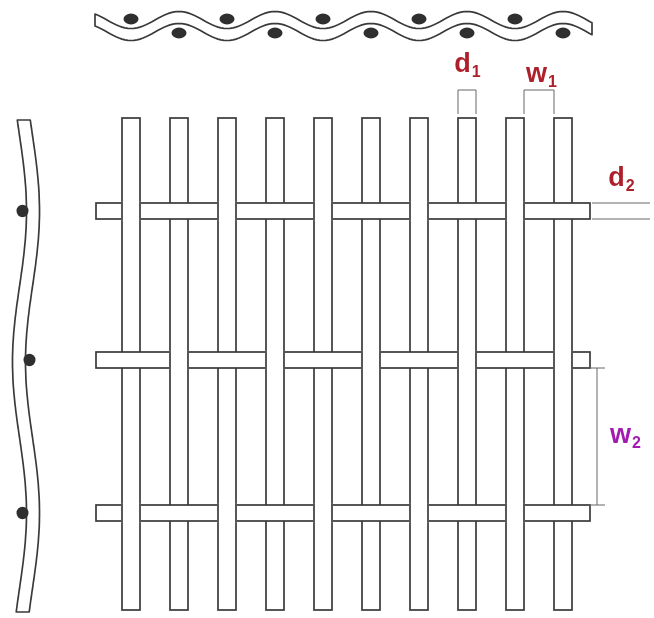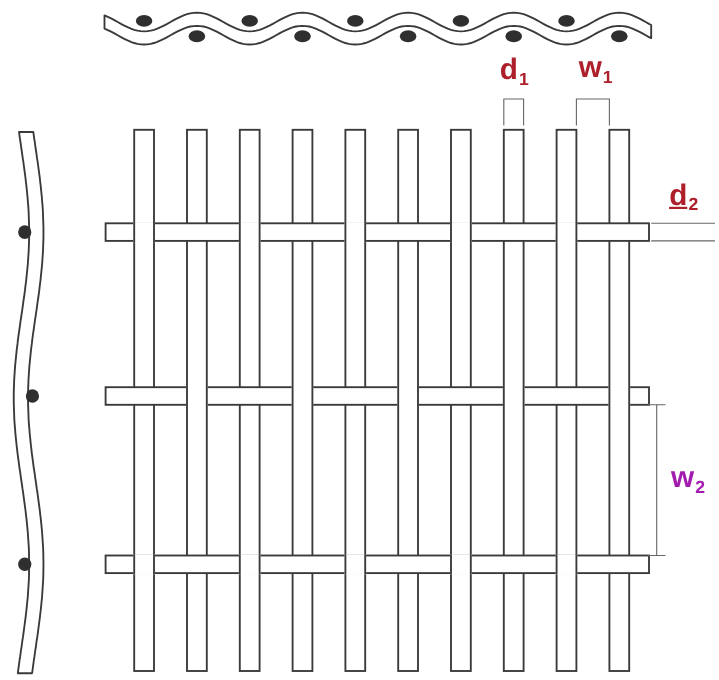--- a/index.html
+++ b/index.html
@@ -118,18 +118,18 @@
         <line x1="592" y1="203" x2="650" y2="203"></line>
         <line x1="592" y1="219" x2="650" y2="219"></line>
         <line x1="597" y1="368" x2="597" y2="505"></line>
         <line x1="589" y1="368" x2="605" y2="368"></line>
         <line x1="589" y1="505" x2="605" y2="505"></line>
       </g>
     </svg>
 
   <div class="dim-label" id="label-d1" style="left: 467px; top: 50px; transform: translateX(-50%); color: rgb(173, 31, 42);"><span>d</span><sub>1</sub></div>
 
-  <div class="dim-label" id="label-w1" style="left: 541px; top: 48px; transform: translateX(-50%); color: rgb(173, 31, 42);"><span>w</span><sub>1</sub></div>
+  <div class="dim-label" id="label-w1" style="left: 541px; top: 60px; transform: translateX(-50%); color: rgb(173, 31, 42);"><span>w</span><sub>1</sub></div>
 
-  <div class="dim-label" id="label-d2" style="left: 621px; top: 164px; transform: translateX(-50%); color: rgb(173, 31, 42); text-decoration: underline;"><span>d</span><sub>2</sub></div>
+  <div class="dim-label" id="label-d2" style="left: 621px; top: 164px; transform: translateX(-50%); color: rgb(173, 31, 42);"><span>d</span><sub>2</sub></div>
 
   <div class="dim-label" id="label-w2" style="left: 610px; top: 421px; color: #a21caf;"><span>w</span><sub>2</sub></div>
 </div>
 
 </body></html>

